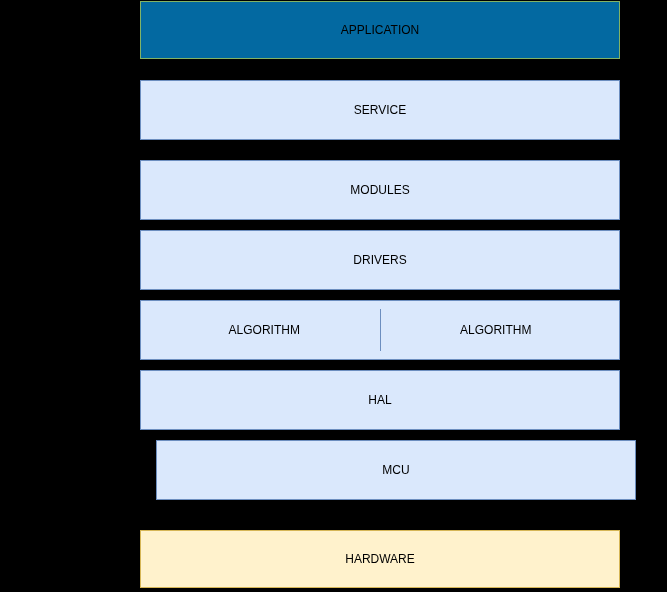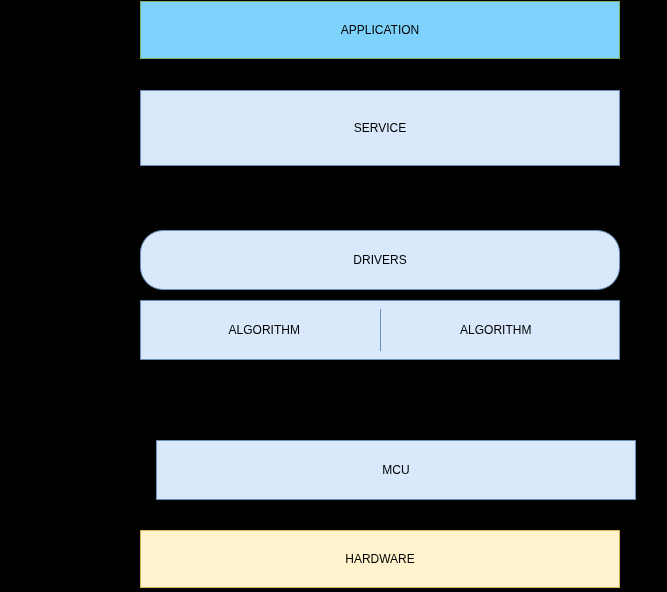--- a/index.html
+++ b/index.html
@@ -20,35 +20,35 @@
     left: 140px;
     width: 480px;
     box-sizing: border-box;
     display: flex;
     align-items: center;
     justify-content: center;
     font-size: 12px;
     color: #000000;
   }
   .green {
-    background: #7dd3fc;
+    background: #0369a1;
     border: 1px solid #82b366;
   }
   .blue {
     background: #dae8fc;
     border: 1px solid #6c8ebf;
   }
   .yellow {
     background: #fff2cc;
     border: 1px solid #d6b656;
   }
   .pos-application { top: 1px;   height: 58px; }
-  .pos-service     { top: 90px;  height: 76px; }
+  .pos-service     { top: 80px;  height: 60px; }
   .pos-modules     { top: 160px; height: 60px; }
-  .pos-drivers     { top: 230px; height: 60px; border-radius: 23px; }
+  .pos-drivers     { top: 230px; height: 60px; }
   .pos-midrow      { top: 300px; height: 60px; padding: 8px; }
   .pos-hal         { top: 370px; height: 60px; }
   .pos-mcu         { top: 440px; height: 60px; margin-left: 16px; }
   .pos-hardware    { top: 530px; height: 58px; }
   .row {
     display: flex;
     align-items: stretch;
   }
   .cell {
     flex: 1 1 0;
@@ -70,34 +70,40 @@
 <div class="canvas">
 
   <div class="box green pos-application">
     <span class="label">APPLICATION</span>
   </div>
 
   <div class="box blue pos-service">
     <span class="label">SERVICE</span>
   </div>
 
+  <div class="box blue pos-modules">
+    <span class="label">MODULES</span>
+  </div>
 
   <div class="box blue pos-drivers">
     <span class="label">DRIVERS</span>
   </div>
 
   <div class="box blue row pos-midrow">
     <div class="cell">
       <span class="label">ALGORITHM</span>
     </div>
     <div class="cell">
       <span class="label">ALGORITHM</span>
     </div>
   </div>
 
+  <div class="box blue pos-hal">
+    <span class="label">HAL</span>
+  </div>
 
   <div class="box blue pos-mcu">
     <span class="label">MCU</span>
   </div>
 
   <div class="box yellow pos-hardware">
     <span class="label">HARDWARE</span>
   </div>
 
 </div>

